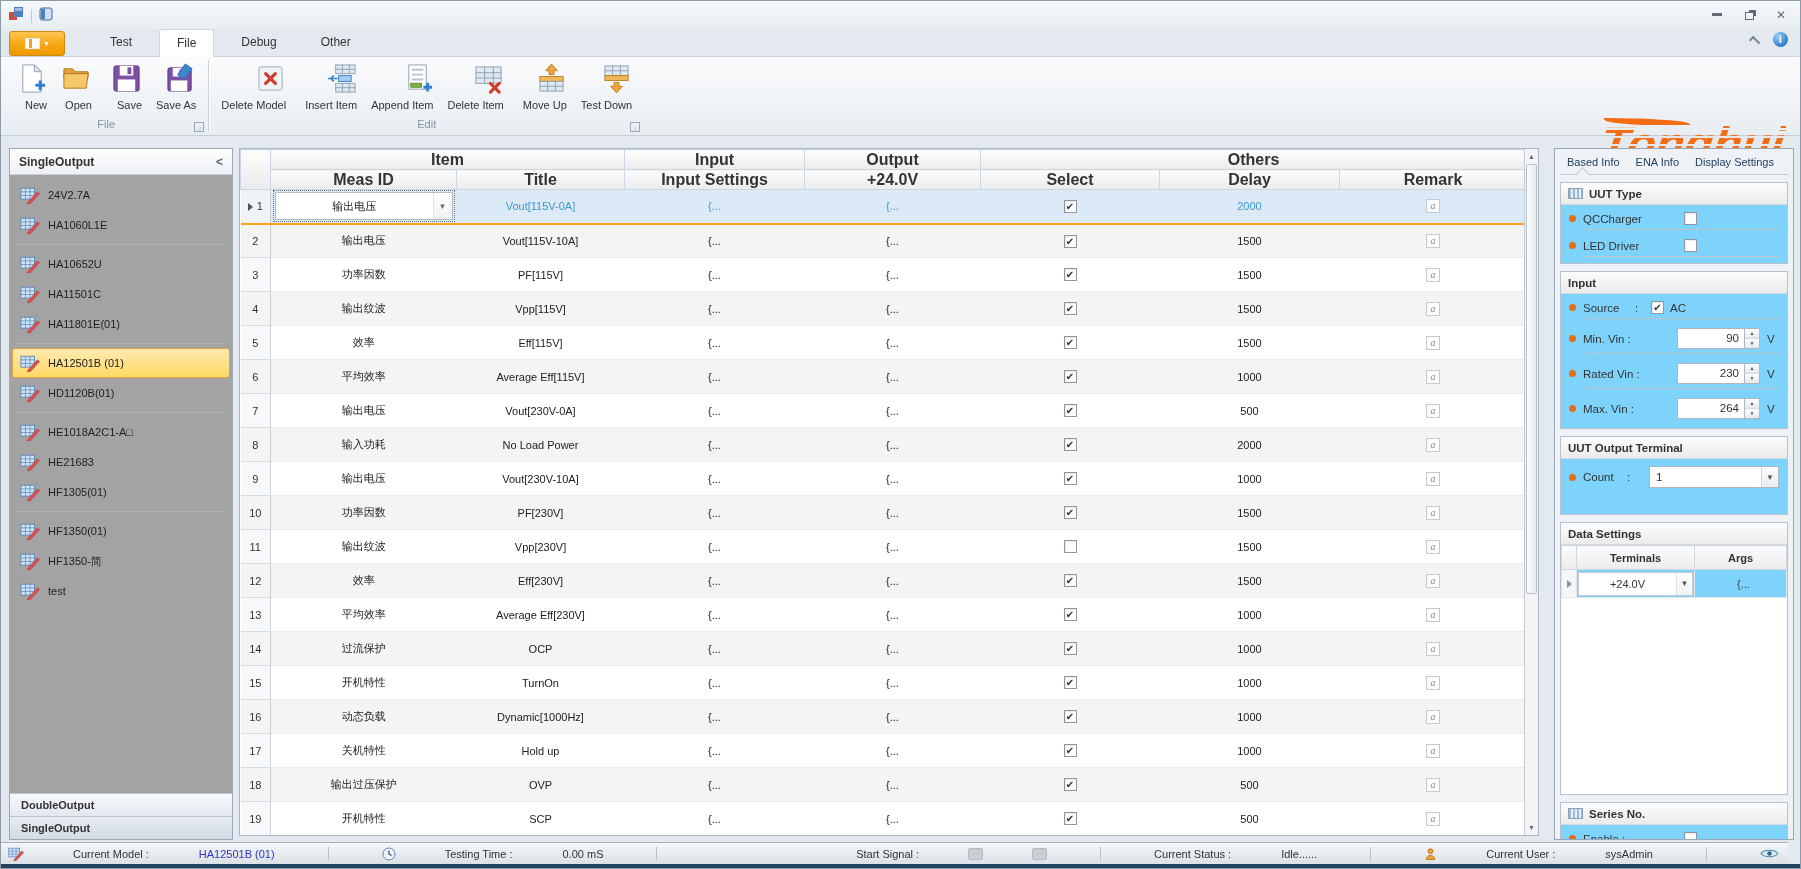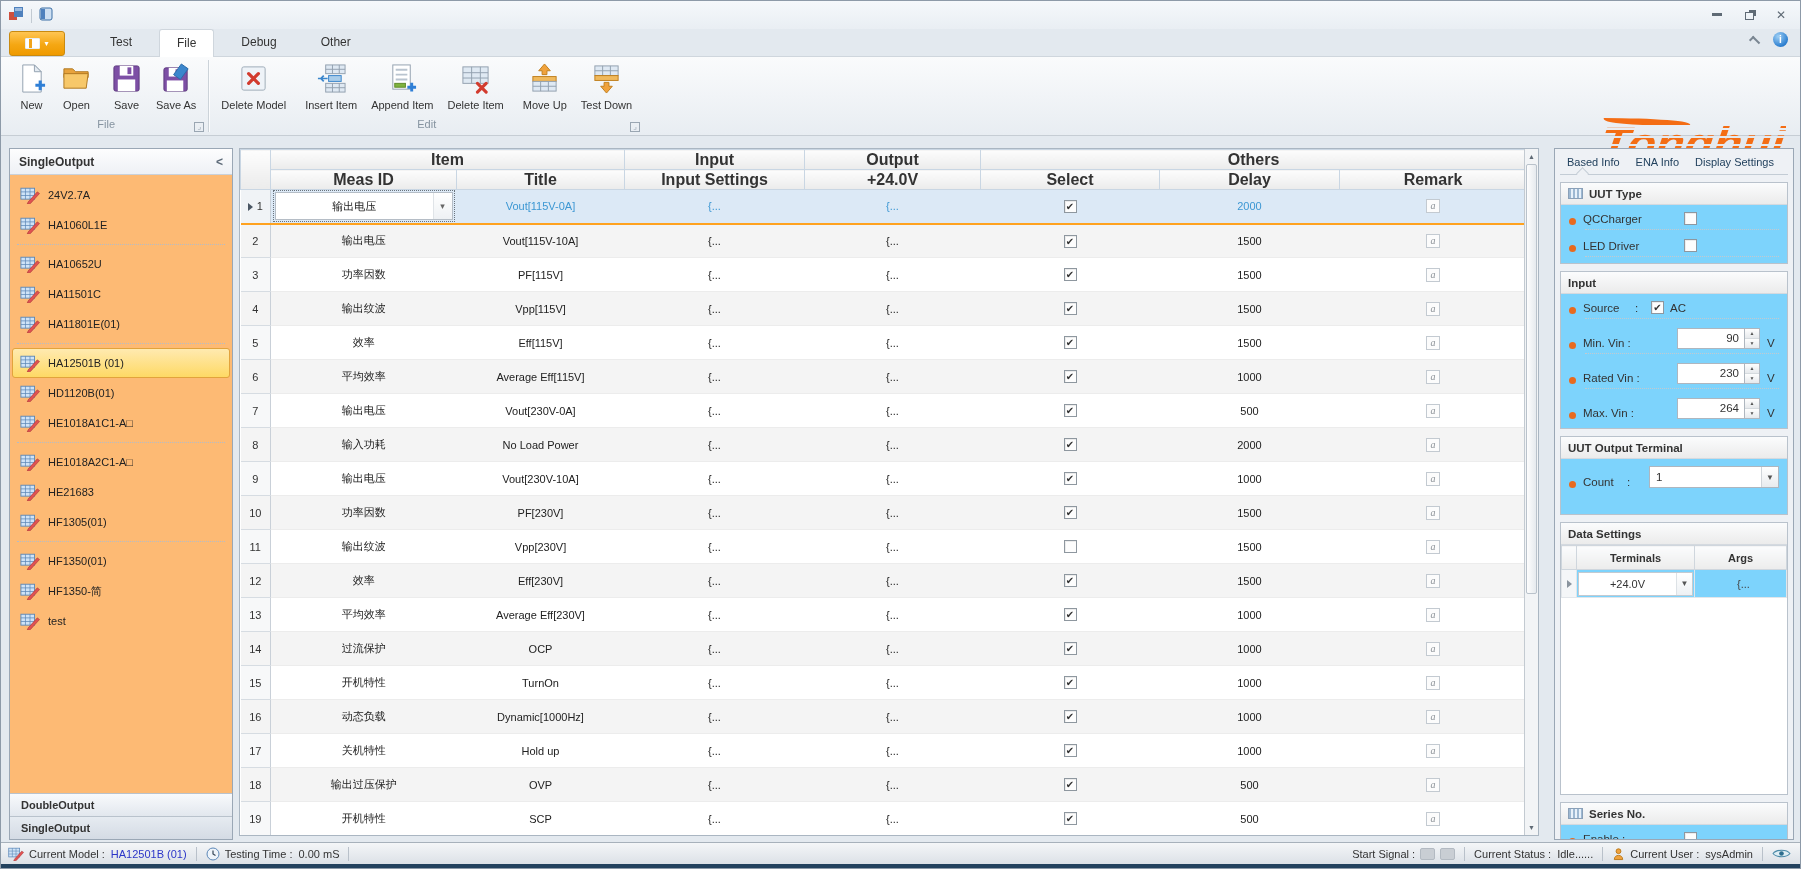--- a/index.html
+++ b/index.html
@@ -28,38 +28,38 @@
   .appmenu .da { color:#fff; font-size:8px; }
   .tabs { position:absolute; left:92px; top:0; height:28px; display:flex; gap:10px; }
   .tab { padding:6px 17px 0; height:28px; font-size:12px; color:#333; }
   .tab.active { background:#fff; border:1px solid #cfd6dd; border-bottom:none; border-radius:3px 3px 0 0; }
 
   
   .ribbon { position:absolute; top:56px; left:0; right:0; height:79px; background:linear-gradient(#fafbfc,#e8edf2); border-bottom:1px solid #c6cdd4; }
   .ribbon-inner { display:flex; height:100%; padding-left:4px; }
   .rgroup { display:flex; flex-direction:column; }
   .rgrow { flex:1; display:flex; align-items:flex-start; padding:4px 4px 0; }
-  .rbtn { display:flex; flex-direction:column; align-items:center; padding:2px 7px; }
+  .rbtn { display:flex; flex-direction:column; align-items:flex-end; padding:2px 7px; }
   .rbtn svg { width:31px; height:31px; }
   .rbtn .lbl { font-size:11px; color:#333; margin-top:2px; white-space:nowrap; }
   .rsep { width:1px; background:#d3d9df; margin:8px 2px; }
   .gsep { width:1px; background:#ccd3d9; box-shadow:1px 0 0 #fbfcfd; margin:3px 1px; }
   .rgroup-label { height:17px; position:relative; text-align:center; font-size:11px; color:#8593a0; }
   .launcher { position:absolute; right:3px; bottom:3px; width:10px; height:10px; border:1px solid #9aa6b2; color:#9aa6b2; font-size:8px; line-height:8px; text-align:center; }
   .logo { position:absolute; right:16px; top:57px; width:215px; height:62px; }
   .logo-text { font-size:47px; font-weight:800; font-style:italic; letter-spacing:0px; transform:skewX(-8deg);
     background:repeating-linear-gradient(180deg,#f46d14 0px,#f46d14 6px,rgba(244,109,20,0) 6px,rgba(244,109,20,0) 8px);
     -webkit-background-clip:text; background-clip:text; color:transparent; line-height:60px; display:block; text-align:right; }
   .logo-swoosh { position:absolute; left:32px; top:4px; width:92px; height:7px; background:#f46d14; border-radius:0 100% 0 60%/0 100% 0 100%; transform:skewX(-40deg); }
 
   
   .content { position:absolute; top:147px; left:0; right:0; bottom:26px; }
 
   
-  .sidebar { position:absolute; left:8px; top:0; width:224px; bottom:2px; background:#fdba74; border:1px solid #9aa7b5; display:flex; flex-direction:column; }
+  .sidebar { position:absolute; left:8px; top:0; width:224px; bottom:2px; background:#a3a3a3; border:1px solid #9aa7b5; display:flex; flex-direction:column; }
   .sb-header { height:26px; flex:none; background:linear-gradient(#fdfdfe,#eef1f5); border-bottom:1px solid #c9d1da; font-weight:bold; font-size:12px; display:flex; align-items:center; padding:0 9px; }
   .sb-collapse { margin-left:auto; color:#5d6b79; font-size:12px; }
   .sb-list { flex:1; overflow:hidden; padding:5px 2px 0; }
   .sb-item { height:30px; display:flex; align-items:center; gap:8px; padding:0 7px; font-size:11px; color:#222; border:1px solid transparent; }
   .sb-item svg { flex:none; }
   .sb-item.selected { background:linear-gradient(#ffeab0,#fed965); border:1px solid #e2a33c; border-radius:3px; }
   .sb-sep { border-top:1px dotted #b4bcc6; margin:4px 5px; }
   .sb-panels { flex:none; }
   .sb-panel { height:23px; border-top:1px solid #b9c2cc; background:linear-gradient(#f8fafc,#e2e7ee); font-weight:bold; font-size:11px; display:flex; align-items:center; padding:0 11px; }
   .sb-panel.active { background:linear-gradient(#e6ebf1,#d4dbe4); }
@@ -87,21 +87,21 @@
   .vtrack { flex:1; }
 
   
   .rightpanel { position:absolute; left:1553px; right:6px; top:0; bottom:2px; background:#eef1f5; border:1px solid #9aa7b5; padding:0 5px 4px; overflow:hidden; }
   .rp-tabs { height:26px; display:flex; align-items:center; gap:2px; border-bottom:1px solid #c3ccd5; }
   .rp-tab { padding:5px 7px; font-size:11px; color:#23425e; position:relative; white-space:nowrap; }
   .rp-tab.active::after { content:""; position:absolute; left:18px; bottom:-5px; width:8px; height:8px; background:#eef1f5; border-left:1px solid #c3ccd5; border-top:1px solid #c3ccd5; transform:rotate(45deg); }
   .gbox { background:#7dd3fc; border:1px solid #b9c2cc; margin-top:7px; }
   .gbox-h { height:22px; background:linear-gradient(#fbfcfd,#ebebeb); border-bottom:1px solid #d4d9df; display:flex; align-items:center; gap:6px; padding:0 7px; font-weight:bold; font-size:11.5px; }
   .hicon { width:15px; height:11px; border:1px solid #8aa0b8; background:repeating-linear-gradient(90deg,#9db8d2 0 2px,#e8f1fa 2px 4px); }
-  .frow { display:flex; align-items:flex-end; padding:7px 8px 3px; font-size:11.5px; position:relative; }
+  .frow { display:flex; align-items:center; padding:7px 8px 3px; font-size:11.5px; position:relative; }
   .bullet { flex:none; width:7px; height:7px; border-radius:50%; background:#e86a1e; margin-right:7px; }
   .dotline { border-bottom:1px dotted #c3c9cf; margin:1px 8px 2px 24px; }
   .cb-mid { margin-left:auto; margin-right:82px; }
   .spin { display:flex; margin-left:auto; }
   .spin .val { width:68px; height:21px; border:1px solid #aeb6bf; background:#fff; text-align:right; padding:0 5px; line-height:19px; }
   .spin .btns { width:15px; height:21px; display:flex; flex-direction:column; border:1px solid #aeb6bf; border-left:none; }
   .spin .btns > div { flex:1; font-size:5px; color:#555; text-align:center; line-height:9px; background:linear-gradient(#fefefe,#e6e9ec); }
   .spin .btns > div:first-child { border-bottom:1px solid #d5dade; }
   .unit { margin-left:7px; width:12px; }
   .ddl { display:flex; align-items:center; margin-left:10px; flex:1; height:22px; border:1px solid #aeb6bf; background:#fff; }
@@ -112,21 +112,21 @@
   .ds-table td { height:28px; border:1px solid #e2e6ea; text-align:center; }
   .ds-corner { width:15px; background:#f4f6f8; }
   .mini-combo { display:flex; align-items:center; height:24px; margin:1px; background:#fff; border:1px solid #c3cad1; }
   .mini-combo > span:first-child { flex:1; }
   .mini-combo .db { width:16px; align-self:stretch; display:flex; align-items:center; justify-content:center; font-size:8px; color:#555; border-left:1px solid #dde2e6; background:linear-gradient(#fff,#eef1f4); }
   .ds-args { text-align:left; padding-left:6px; color:#444; }
   .ds-empty { height:196px; background:#fff; }
   .tri-r { display:inline-block; width:0; height:0; border-left:5px solid #8a949e; border-top:4px solid transparent; border-bottom:4px solid transparent; }
 
   
-  .statusbar { position:absolute; left:0; right:0; bottom:4px; height:22px; background:linear-gradient(#f4f6f8,#dce1e7); border-top:1px solid #a7b1bb; display:flex; align-items:center; font-size:11px; padding:0 7px; }
+  .statusbar { position:absolute; left:0; right:12px; bottom:4px; height:22px; background:linear-gradient(#f4f6f8,#dce1e7); border-top:1px solid #a7b1bb; display:flex; align-items:center; font-size:11px; padding:0 7px;gap:44px; }
   .ssep { flex:none; width:1px; height:14px; background:#b9c1ca; margin:0 9px; }
   .sb-flex { flex:1; }
   .blue { color:#2b35c8; }
   .sico { flex:none; margin-right:5px; display:inline-flex; }
   .sig-ind { width:15px; height:12px; background:#c9ced4; border:1px solid #b3bac2; border-radius:2px; margin-left:5px; }
   .bottomstrip { position:absolute; left:0; right:0; bottom:0; height:4px; background:#23425e; }
   .slabel { white-space:nowrap; }
   .sval { margin-left:6px; white-space:nowrap; }
 </style>
 </head>
@@ -347,28 +347,20 @@
             </svg>
             <span>HA12501B (01)</span>
           </div>
           <div class="sb-item">
             <svg width="20" height="17" viewBox="0 0 22 18">
               <rect x="1" y="1" width="15" height="12" fill="#cfe3f7" stroke="#5b87b8"></rect>
               <path d="M1 5h15M1 9h15M6 1v12M11 1v12" stroke="#5b87b8" stroke-width="0.8"></path>
               <path d="M9 16L19 5l2.5 1.8-10 11-3.8 1z" fill="#e05252" stroke="#a33333" stroke-width="0.6"></path>
             </svg>
             <span>HD1120B(01)</span>
-          </div>
-          <div class="sb-item">
-            <svg width="20" height="17" viewBox="0 0 22 18">
-              <rect x="1" y="1" width="15" height="12" fill="#cfe3f7" stroke="#5b87b8"></rect>
-              <path d="M1 5h15M1 9h15M6 1v12M11 1v12" stroke="#5b87b8" stroke-width="0.8"></path>
-              <path d="M9 16L19 5l2.5 1.8-10 11-3.8 1z" fill="#e05252" stroke="#a33333" stroke-width="0.6"></path>
-            </svg>
-            <span>HE1018A1C1-A□</span>
           </div>
           <div class="sb-sep"></div>
           <div class="sb-item">
             <svg width="20" height="17" viewBox="0 0 22 18">
               <rect x="1" y="1" width="15" height="12" fill="#cfe3f7" stroke="#5b87b8"></rect>
               <path d="M1 5h15M1 9h15M6 1v12M11 1v12" stroke="#5b87b8" stroke-width="0.8"></path>
               <path d="M9 16L19 5l2.5 1.8-10 11-3.8 1z" fill="#e05252" stroke="#a33333" stroke-width="0.6"></path>
             </svg>
             <span>HE1018A2C1-A□</span>
           </div>

